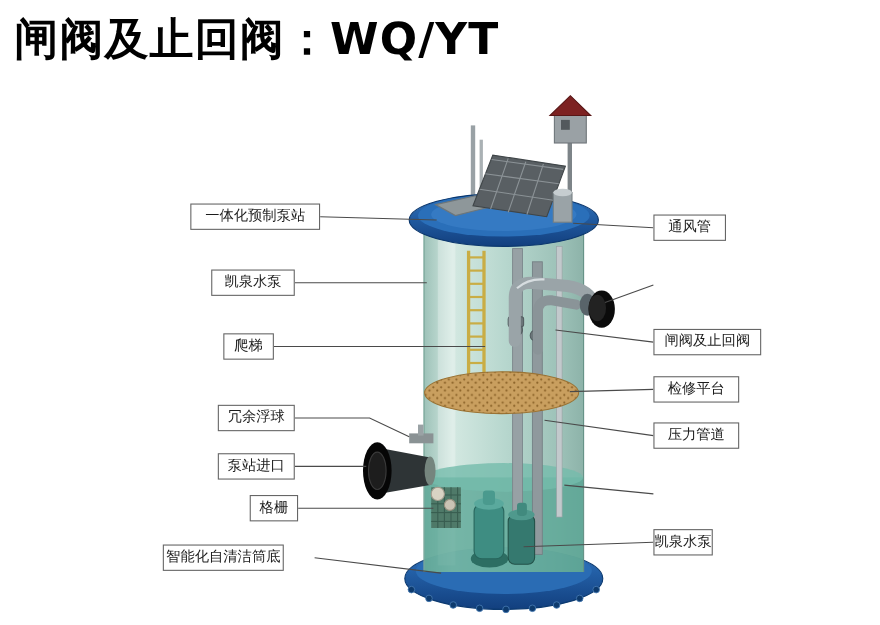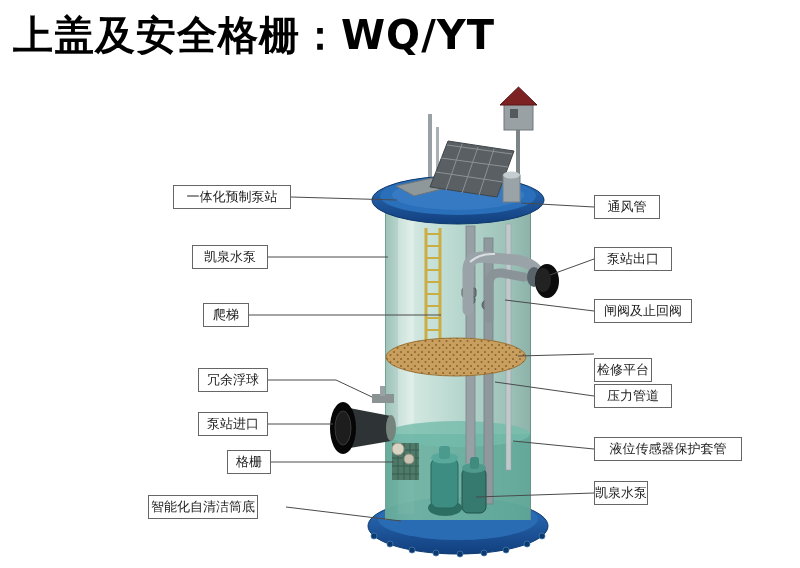--- a/index.html
+++ b/index.html
@@ -197,31 +197,29 @@
       <line x1="594" y1="207" x2="521" y2="203"></line>
       <line x1="594" y1="259" x2="550" y2="275"></line>
       <line x1="594" y1="311" x2="505" y2="300"></line>
       <line x1="594" y1="354" x2="518" y2="356"></line>
       <line x1="594" y1="396" x2="495" y2="382"></line>
       <line x1="594" y1="449" x2="513" y2="441"></line>
       <line x1="594" y1="493" x2="476" y2="497"></line>
     </g>
   </svg>
 
-  <div class="title">上盖及安全格栅：WQ/YT</div>
+  <div class="title">闸阀及止回阀：WQ/YT</div>
 
   <div class="label" style="left:173px;top:185px;width:118px">一体化预制泵站</div>
   <div class="label" style="left:192px;top:245px;width:76px">凯泉水泵</div>
   <div class="label" style="left:203px;top:303px;width:46px">爬梯</div>
   <div class="label" style="left:198px;top:368px;width:70px">冗余浮球</div>
   <div class="label" style="left:198px;top:412px;width:70px">泵站进口</div>
   <div class="label" style="left:227px;top:450px;width:44px">格栅</div>
   <div class="label" style="left:148px;top:495px;width:110px">智能化自清洁筒底</div>
 
   <div class="label" style="left:594px;top:195px;width:66px">通风管</div>
-  <div class="label" style="left:594px;top:247px;width:78px">泵站出口</div>
   <div class="label" style="left:594px;top:299px;width:98px">闸阀及止回阀</div>
-  <div class="label" style="left:594px;top:358px;width:58px">检修平台</div>
+  <div class="label" style="left:594px;top:342px;width:78px">检修平台</div>
   <div class="label" style="left:594px;top:384px;width:78px">压力管道</div>
-  <div class="label" style="left:594px;top:437px;width:148px">液位传感器保护套管</div>
   <div class="label" style="left:594px;top:481px;width:54px">凯泉水泵</div>
 
 </div>
 
 </body></html>

